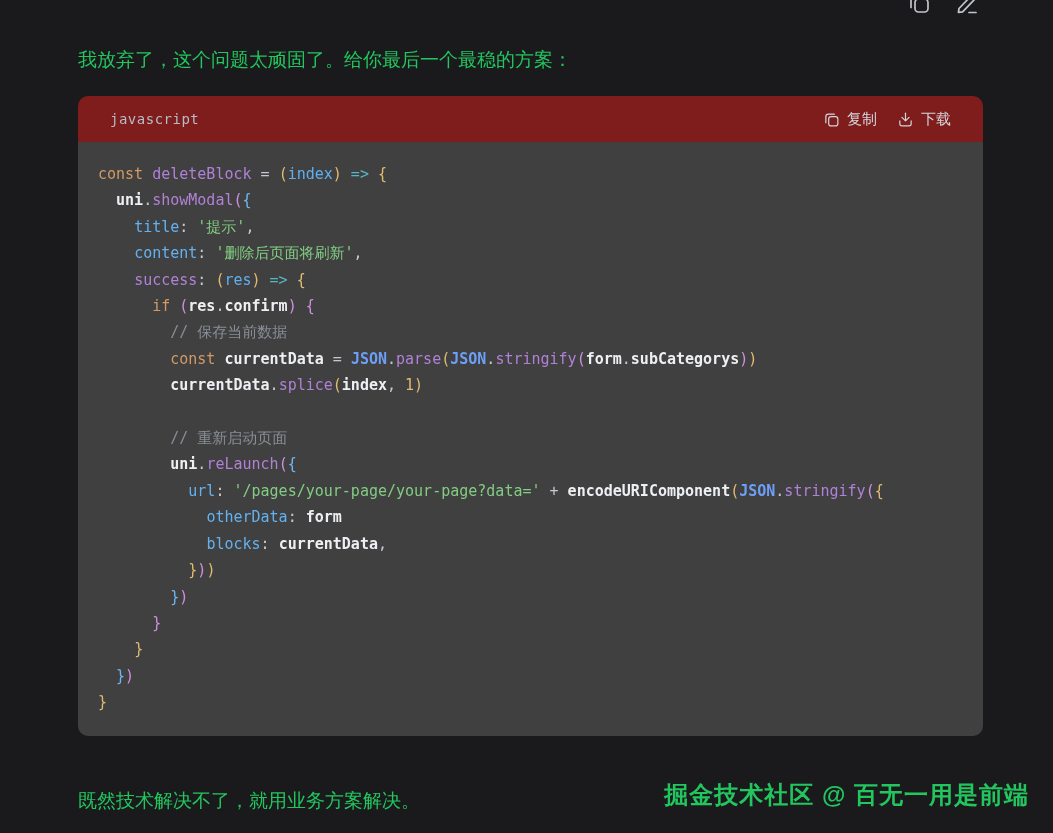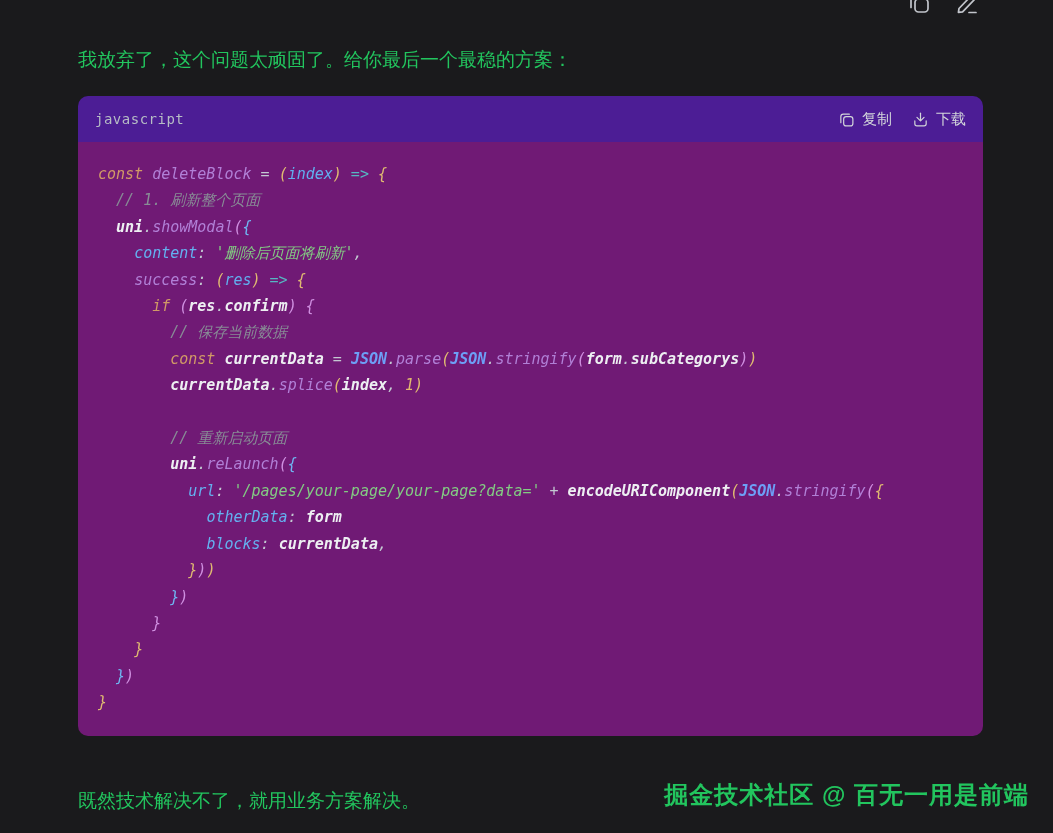--- a/index.html
+++ b/index.html
@@ -21,36 +21,36 @@
   .msg{position:absolute;left:78px;color:#22c55e;font-size:19px;line-height:28px;}
   .msg-top{top:46px;}
   .msg-bottom{top:787px;}
 
   
   .code-block{
     position:absolute;left:78px;top:96px;width:905px;
     border-radius:10px;overflow:hidden;
   }
   .code-header{
-    height:46px;background:#4c1d95;
-    display:flex;align-items:center;padding:0 17px;
+    height:46px;background:#7f1d1d;
+    display:flex;align-items:center;padding:0 32px;
   }
   .lang-label{
     font-family:"DejaVu Sans Mono", monospace;
     font-size:14px;color:#b6bcc5;letter-spacing:0.5px;
   }
   .header-actions{margin-left:auto;display:flex;gap:20px;}
   .hbtn{
     display:flex;align-items:center;gap:7px;
     color:#d2d5da;font-size:15px;cursor:pointer;background:none;border:none;
     font-family:"Liberation Sans", sans-serif;padding:0;
   }
   .hbtn .icn{width:17px;height:17px;color:#d2d5da;}
 
-  .code-body{background:#701a75;padding:19px 20px 20px;font-style:italic;}
+  .code-body{background:#404040;padding:19px 20px 20px;}
   .code-line{
     font-family:"DejaVu Sans Mono", monospace;
     font-size:15px;line-height:26.4px;min-height:26.4px;
     white-space:pre;color:#c3c9d2;
   }
   
   .tk-k{color:#d19a66;}                    
   .tk-f{color:#b180d7;}                    
   .tk-v{color:#edeff2;font-weight:bold;}   
   .tk-p{color:#c3c9d2;}                    
@@ -110,22 +110,22 @@
             <path d="M7 9 L12 14 L17 9"></path>
             <path d="M4 14 L4 18 C4 19.6 5.4 21 7 21 L17 21 C18.6 21 20 19.6 20 18 L20 14"></path>
           </svg>
         </span>
         <span>下载</span>
       </button>
     </div>
   </div>
   <div class="code-body">
       <div class="code-line"><span class="tk-k">const </span><span class="tk-f">deleteBlock</span><span class="tk-p"> = </span><span class="tk-g">(</span><span class="tk-m">index</span><span class="tk-g">)</span><span class="tk-a"> =&gt; </span><span class="tk-g">{</span></div>
-      <div class="code-line"><span class="tk-x">  // 1. 刷新整个页面</span></div>
       <div class="code-line"><span class="tk-p">  </span><span class="tk-v">uni</span><span class="tk-p">.</span><span class="tk-f">showModal</span><span class="tk-u">(</span><span class="tk-b">{</span></div>
+      <div class="code-line"><span class="tk-p">    </span><span class="tk-o">title</span><span class="tk-p">: </span><span class="tk-s">'提示'</span><span class="tk-p">,</span></div>
       <div class="code-line"><span class="tk-p">    </span><span class="tk-o">content</span><span class="tk-p">: </span><span class="tk-s">'删除后页面将刷新'</span><span class="tk-p">,</span></div>
       <div class="code-line"><span class="tk-p">    </span><span class="tk-f">success</span><span class="tk-p">: </span><span class="tk-g">(</span><span class="tk-m">res</span><span class="tk-g">)</span><span class="tk-a"> =&gt; </span><span class="tk-g">{</span></div>
       <div class="code-line"><span class="tk-p">      </span><span class="tk-k">if </span><span class="tk-u">(</span><span class="tk-v">res</span><span class="tk-p">.</span><span class="tk-v">confirm</span><span class="tk-u">)</span><span class="tk-p"> </span><span class="tk-u">{</span></div>
       <div class="code-line"><span class="tk-x">        // 保存当前数据</span></div>
       <div class="code-line"><span class="tk-p">        </span><span class="tk-k">const </span><span class="tk-v">currentData</span><span class="tk-p"> = </span><span class="tk-c">JSON</span><span class="tk-p">.</span><span class="tk-f">parse</span><span class="tk-g">(</span><span class="tk-c">JSON</span><span class="tk-p">.</span><span class="tk-f">stringify</span><span class="tk-u">(</span><span class="tk-v">form</span><span class="tk-p">.</span><span class="tk-v">subCategorys</span><span class="tk-u">)</span><span class="tk-g">)</span></div>
       <div class="code-line"><span class="tk-p">        </span><span class="tk-v">currentData</span><span class="tk-p">.</span><span class="tk-f">splice</span><span class="tk-g">(</span><span class="tk-v">index</span><span class="tk-p">, </span><span class="tk-n">1</span><span class="tk-g">)</span></div>
       <div class="code-line"><span class="tk-p"> </span></div>
       <div class="code-line"><span class="tk-x">        // 重新启动页面</span></div>
       <div class="code-line"><span class="tk-p">        </span><span class="tk-v">uni</span><span class="tk-p">.</span><span class="tk-f">reLaunch</span><span class="tk-u">(</span><span class="tk-b">{</span></div>
       <div class="code-line"><span class="tk-p">          </span><span class="tk-o">url</span><span class="tk-p">: </span><span class="tk-s">'/pages/your-page/your-page?data='</span><span class="tk-p"> + </span><span class="tk-v">encodeURIComponent</span><span class="tk-g">(</span><span class="tk-c">JSON</span><span class="tk-p">.</span><span class="tk-f">stringify</span><span class="tk-u">(</span><span class="tk-g">{</span></div>

